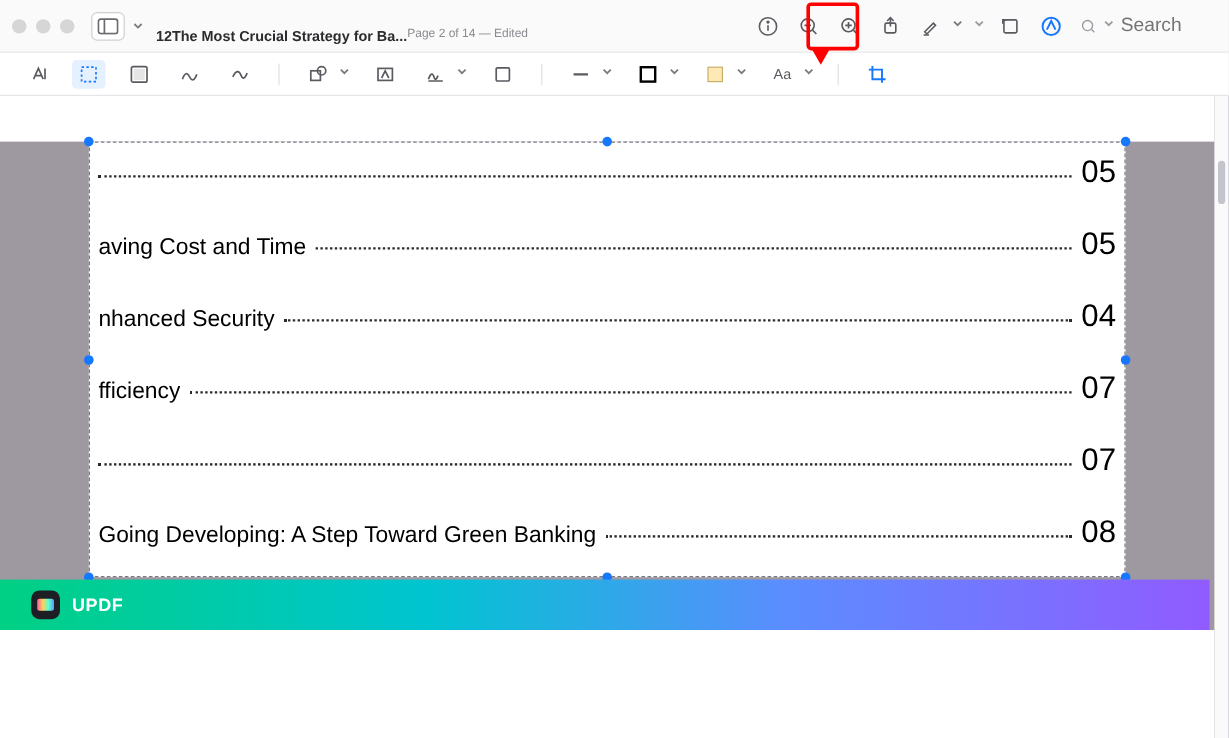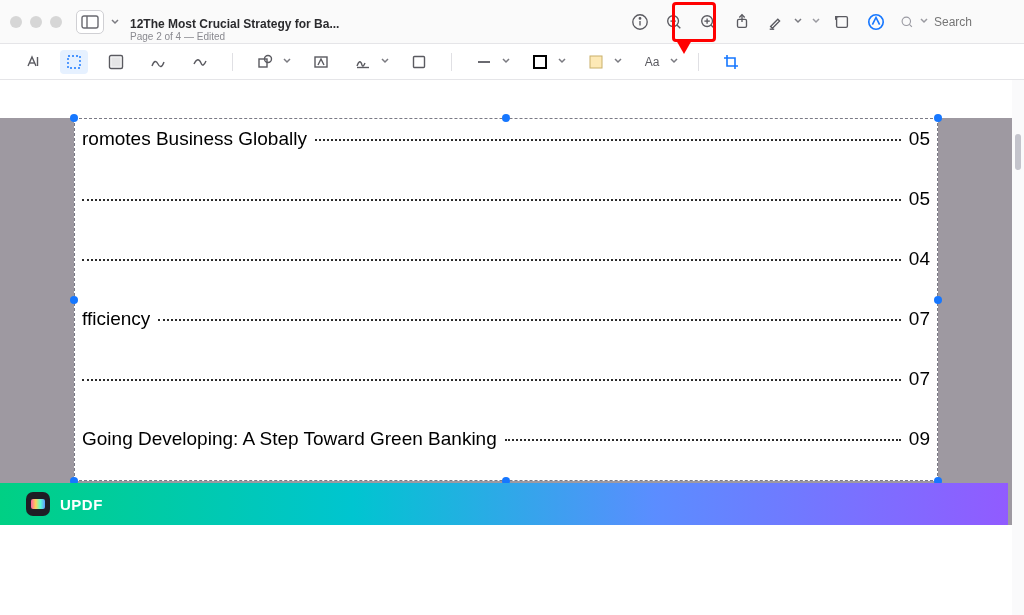--- a/index.html
+++ b/index.html
@@ -47,21 +47,21 @@
     .sidebar-toggle-btn svg { width: 18px; height: 14px; }
     .chev-mini {
       width: 10px; height: 24px;
       display: flex; align-items: center; justify-content: center;
       color: #7a7a80;
     }
 
     .doc-title-block {
       flex: 0 0 auto;
       display: flex;
-      flex-direction: column;
+      flex-direction: row;
       justify-content: center;
       margin-left: 4px;
       margin-right: auto;
       min-width: 0;
       margin-top: 16px;
     }
     .doc-title {
       font-size: 12px;
       font-weight: 600;
       color: #2b2b2e;
@@ -114,21 +114,21 @@
       display: flex;
       align-items: center;
       gap: 4px;
       margin-left: 4px;
       color: #9a9aa2;
     }
     .search-input {
       border: none;
       outline: none;
       background: transparent;
-      font-size: 12px;
+      font-size: 16px;
       width: 80px;
       color: #333;
     }
 
     
     .toolbar2 {
       height: 36px;
       display: flex;
       align-items: center;
       padding: 0 18px;
@@ -207,21 +207,21 @@
     }
     .toc-title { overflow: hidden; }
     .toc-dots {
       flex: 1 1 auto;
       border-bottom: 2px dotted #2b2b2b;
       position: relative;
       top: -4px;
       min-width: 10px;
     }
     .toc-page {
-      font-size: 19px;
+      font-size: 26px;
       font-weight: 500;
     }
 
     
     .footer-banner {
       position: absolute;
       left: 0; right: 16px; bottom: 90px;
       height: 42px;
       background: linear-gradient(90deg, #00d084 0%, #00c5d0 35%, #5b8dff 65%, #915bff 100%);
       display: flex;
@@ -286,21 +286,21 @@
     </svg>
   </div>
   <div class="chev-mini">
     <svg viewBox="0 0 8 8" width="8" height="8" fill="none" stroke="currentColor" stroke-width="1.5">
         <polyline points="1,2 4,5 7,2"></polyline>
       </svg>
   </div>
 
   <div class="doc-title-block">
     <div class="doc-title">12The Most Crucial Strategy for Ba...</div>
-    <div class="doc-sub">Page 2 of 4 — Edited</div>
+    <div class="doc-sub">Page 2 of 14 — Edited</div>
   </div>
 
   <div class="tbtn">
     <svg viewBox="0 0 20 20" fill="none" stroke="currentColor" stroke-width="1.5">
         <circle cx="10" cy="10" r="8"></circle>
         <line x1="10" y1="9" x2="10" y2="14"></line>
         <circle cx="10" cy="6" r="0.8" fill="currentColor"></circle>
       </svg>
   </div>
   <div class="tbtn">
@@ -503,45 +503,46 @@
       </svg>
   </div>
 </div>
 
 <div class="doc-area">
   <div class="white-top-strip"></div>
 
   <div class="page">
     <div class="toc-list">
       <div class="toc-row">
-        <span class="toc-title">romotes Business Globally</span>
         <span class="toc-dots"></span>
         <span class="toc-page">05</span>
       </div>
       <div class="toc-row">
+        <span class="toc-title">aving Cost and Time</span>
         <span class="toc-dots"></span>
         <span class="toc-page">05</span>
       </div>
       <div class="toc-row">
+        <span class="toc-title">nhanced Security</span>
         <span class="toc-dots"></span>
         <span class="toc-page">04</span>
       </div>
       <div class="toc-row">
         <span class="toc-title">fficiency</span>
         <span class="toc-dots"></span>
         <span class="toc-page">07</span>
       </div>
       <div class="toc-row">
         <span class="toc-dots"></span>
         <span class="toc-page">07</span>
       </div>
       <div class="toc-row">
         <span class="toc-title">Going Developing: A Step Toward Green Banking</span>
         <span class="toc-dots"></span>
-        <span class="toc-page">09</span>
+        <span class="toc-page">08</span>
       </div>
     </div>
 
     <div class="selection-dashed"></div>
     <div class="handle h-tl"></div>
     <div class="handle h-tm"></div>
     <div class="handle h-tr"></div>
     <div class="handle h-ml"></div>
     <div class="handle h-mr"></div>
     <div class="handle h-bl"></div>

